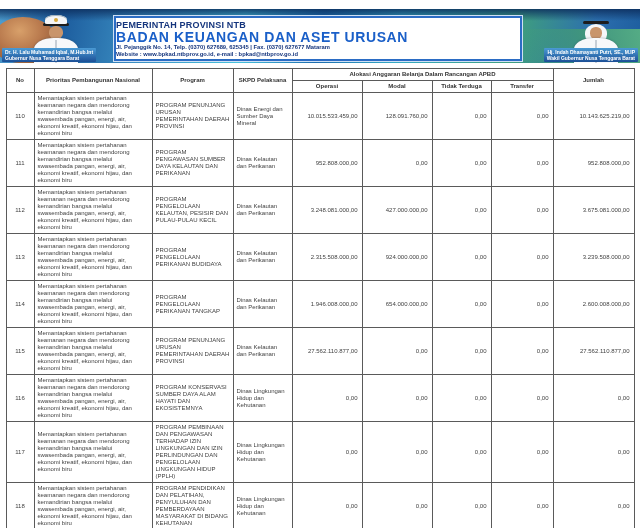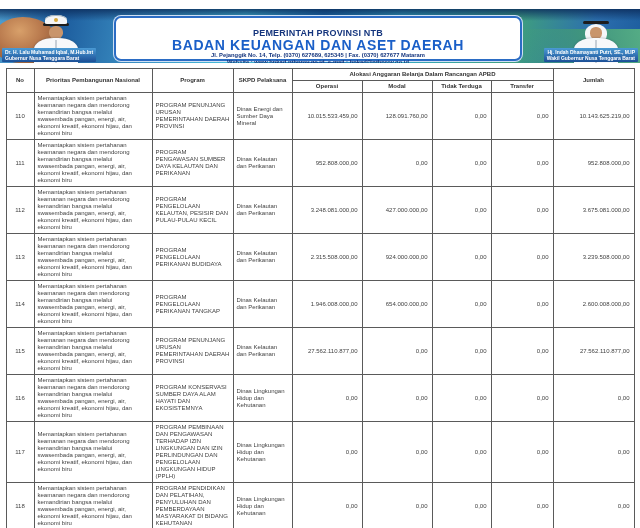--- a/index.html
+++ b/index.html
@@ -26,21 +26,21 @@
   .cap-brim { position: absolute; left: 15px; top: 8px; width: 26px; height: 3px; background: #1d1d1d; border-radius: 2px; }
   .cap-badge { position: absolute; left: 26px; top: 3px; width: 4px; height: 4px; background: #d9a93c; border-radius: 50%; }
   .face { position: absolute; left: 21px; top: 11px; width: 14px; height: 13px; background: #c9956b; border-radius: 45%; }
   .hijab { position: absolute; left: 17px; top: 9px; width: 22px; height: 18px; background: #f4f6f8; border-radius: 50% 50% 40% 40%; }
   .hijab .face2 { position: absolute; left: 5px; top: 3px; width: 12px; height: 12px; background: #c9956b; border-radius: 45%; }
   .body-uniform { position: absolute; left: 6px; top: 23px; width: 44px; height: 25px; background: #f7f8fa;
     border-radius: 45% 45% 0 0; box-shadow: 0 0 2px rgba(40,60,80,0.5); }
   .body-uniform:before { content: ""; position: absolute; left: 21px; top: 2px; width: 2px; height: 23px; background: #c7ced6; }
 
   .title-box { position: absolute; left: 114px; top: 7px; width: 408px; height: 45px; background: #ffffff;
-    border: 2px solid #2b6cc4; border-radius: 7px; text-align: center; padding-top: 10px;
+    border: 2px solid #2b6cc4; border-radius: 0; padding-top: 2px;
     box-shadow: 0 0 0 1px #cfe0f4; }
   .title-line1 { font-size: 9px; font-weight: bold; color: #15357d; letter-spacing: 0.2px; line-height: 10px; }
   .title-line2 { font-size: 14px; font-weight: bold; color: #1a5fc8; letter-spacing: 0.6px; line-height: 14px; }
   .title-line3, .title-line4 { font-size: 5.8px; font-weight: bold; color: #15357d; line-height: 7px; }
 
   .ribbon { position: absolute; bottom: 1px; color: #ffffff; font-weight: bold; font-size: 5px; line-height: 6px;
     background: linear-gradient(to bottom, #4a9ad4, #1c4f96); padding: 1px 3px; border-radius: 1px; white-space: nowrap; }
   .ribbon-left { left: 2px; text-align: left; }
   .ribbon-right { right: 2px; text-align: right; }
 
@@ -71,21 +71,21 @@
   <div class="person person-right">
     <div class="hijab">
         <div class="face2"></div>
       </div>
     <div class="cap-brim" style="top:6px"></div>
     <div class="body-uniform"></div>
   </div>
 
   <div class="title-box">
     <div class="title-line1">PEMERINTAH PROVINSI NTB</div>
-    <div class="title-line2">BADAN KEUANGAN DAN ASET DAERAH</div>
+    <div class="title-line2">BADAN KEUANGAN DAN ASET URUSAN</div>
     <div class="title-line3">Jl. Pejanggik No. 14, Telp. (0370) 627689, 625345 | Fax. (0370) 627677 Mataram</div>
     <div class="title-line4">Website : www.bpkad.ntbprov.go.id, e-mail : bpkad@ntbprov.go.id</div>
   </div>
 
   <div class="ribbon ribbon-left">
     <div>Dr. H. Lalu Muhamad Iqbal, M.Hub.Int</div>
     <div>Gubernur Nusa Tenggara Barat</div>
   </div>
 
   <div class="ribbon ribbon-right">

